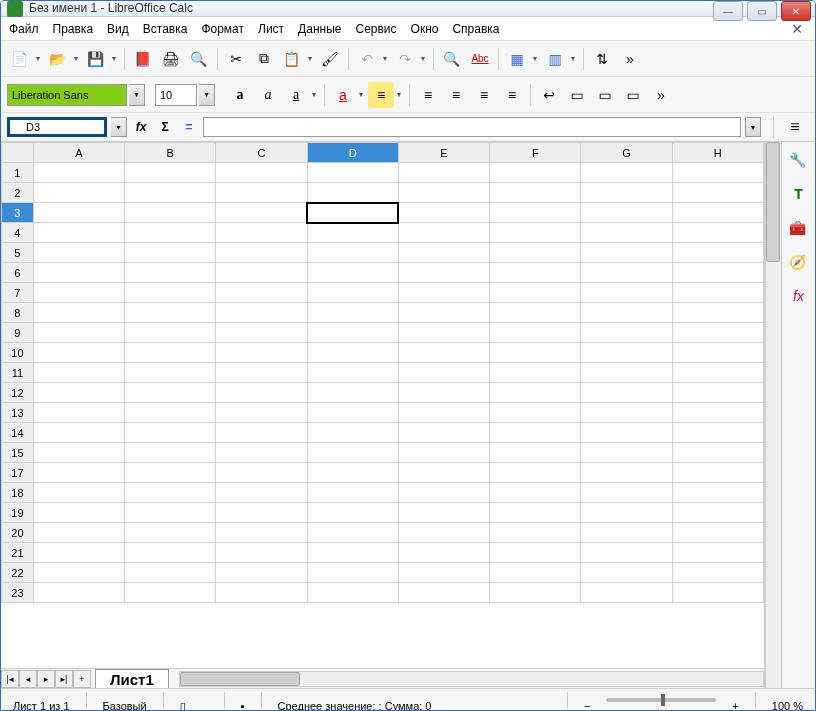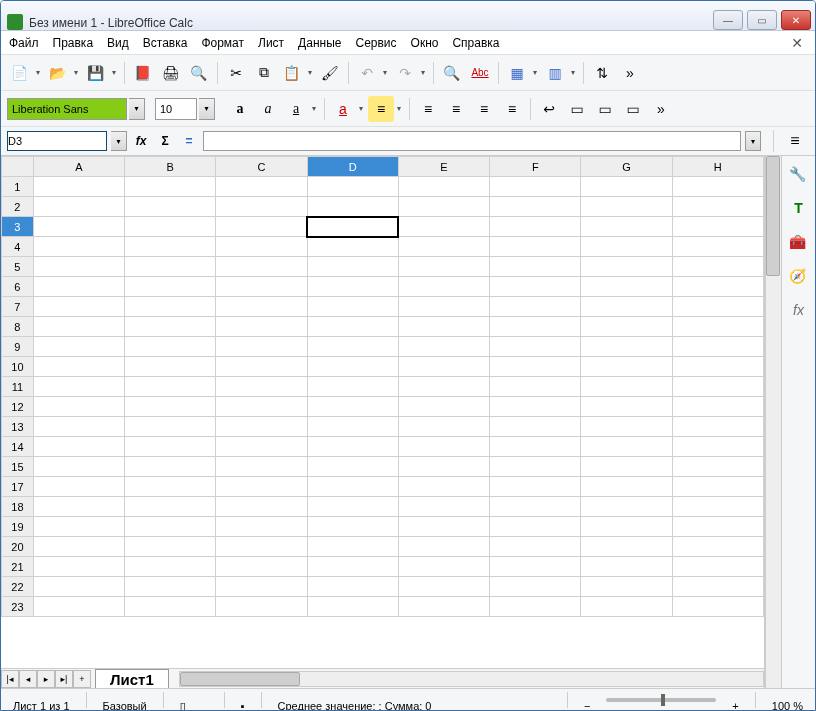--- a/index.html
+++ b/index.html
@@ -1,40 +1,40 @@
 <!DOCTYPE html>
 <html><head>
 <meta charset="utf-8">
 <style>
 * { box-sizing: border-box; margin: 0; padding: 0; font-family: "Segoe UI", Tahoma, sans-serif; }
 body { background: #fff; width: 816px; height: 711px; overflow: hidden; }
 
 .outer { border: 1px solid #3a6ea5; border-radius: 4px 4px 0 0; overflow: hidden; width: 816px; height: 711px; display: flex; flex-direction: column; background: #fff; }
 
-.titlebar { height: 30px; background: linear-gradient(#f8fafd,#e4ebf5); display: flex; align-items: flex-end; padding: 0 4px 0 6px; border-bottom: 1px solid #bfc9d6; }
+.titlebar { height: 16px; background: linear-gradient(#f8fafd,#e4ebf5); display: flex; align-items: flex-start; padding: 0 4px 0 6px; border-bottom: 1px solid #bfc9d6; }
 .titlebar .appicon { width: 16px; height: 16px; background: #2e8b2e; border-radius: 2px; margin-right: 6px; }
 .titlebar .title { font-size: 12px; color: #333; flex: 1; }
 .titlebar .winbtns { display: flex; gap: 4px; }
 .winbtn { width: 30px; height: 20px; background: linear-gradient(#f0f3f8,#d8e0ec); border: 1px solid #9aa7b8; border-radius: 3px; display: flex; align-items: center; justify-content: center; font-size: 10px; color: #555; cursor: pointer; }
 .winbtn.close { background: linear-gradient(#e98178,#c9352b); color: #fff; border-color: #9c2b24; }
 
 .menubar { height: 24px; display: flex; align-items: center; padding: 0 8px; font-size: 12px; border-bottom: 1px solid #e0e0e0; }
 .menubar span { margin-right: 14px; cursor: pointer; }
 .menubar .mclose { margin-left: auto; margin-right: 4px; font-size: 14px; cursor: pointer; color: #555; }
 
 .toolbar { display: flex; align-items: center; padding: 4px 6px; gap: 2px; border-bottom: 1px solid #e0e0e0; background: #f5f6f7; min-height: 36px; }
 .tbico { width: 26px; height: 26px; display: flex; align-items: center; justify-content: center; border: 1px solid transparent; border-radius: 3px; cursor: pointer; font-size: 14px; }
 .tbsep { width: 1px; height: 22px; background: #d0d0d0; margin: 0 3px; }
 .dropcaret { font-size: 8px; margin-left: -2px; color: #555; width: 10px; text-align: center; }
 .fontname { border: 1px solid #999; background: #84cc16; height: 22px; width: 120px; display: flex; align-items: center; padding: 0 4px; font-size: 11px; }
 .fontsize { border: 1px solid #999; background: #fff; height: 22px; width: 42px; display: flex; align-items: center; padding: 0 4px; font-size: 11px; }
 .selcaret { width: 16px; height: 22px; border: 1px solid #999; border-left: none; background: linear-gradient(#f0f0f0,#d8d8d8); display: flex; align-items: center; justify-content: center; font-size: 8px; cursor: pointer; }
 
 .namebox-row { display: flex; align-items: center; padding: 3px 6px; border-bottom: 1px solid #ccc; background: #f5f6f7; gap: 4px; }
-.namebox { border: 1px solid #0c4a6e; background: #fff; height: 20px; width: 100px; display: flex; align-items: center; padding: 0 0; font-size: 11px; }
+.namebox { border: 3px solid #0c4a6e; background: #fff; height: 20px; width: 100px; display: flex; align-items: center; padding: 0 16px; font-size: 11px; }
 .namebox-caret { width: 16px; height: 20px; border: 1px solid #999; border-left: none; background: linear-gradient(#f0f0f0,#d8d8d8); display: flex; align-items: center; justify-content: center; font-size: 8px; cursor: pointer; }
 .fx { font-size: 12px; font-style: italic; font-weight: bold; cursor: pointer; width: 20px; text-align: center; }
 .formula-input { flex: 1; border: 1px solid #999; background: #fff; height: 20px; }
 .formula-drop { width: 16px; height: 20px; border: 1px solid #999; background: linear-gradient(#f0f0f0,#d8d8d8); display: flex; align-items: center; justify-content: center; font-size: 8px; cursor: pointer; }
 
 .work { flex: 1; display: flex; overflow: hidden; }
 .sheet { flex: 1; display: flex; flex-direction: column; overflow: hidden; border-right: 1px solid #ccc; }
 .grid-wrap { flex: 1; overflow: hidden; position: relative; }
 table.grid { border-collapse: collapse; table-layout: fixed; width: 100%; }
 table.grid th, table.grid td { border: 1px solid #d0d0d0; font-size: 11px; text-align: center; height: 20px; }
@@ -447,21 +447,21 @@
       </div>
     </div>
     <div class="vscroll">
         <div class="thumb"></div>
       </div>
     <div class="sidepanel">
       <div class="sideico">🔧</div>
       <div class="sideico" style="color:#070;font-weight:bold">T</div>
       <div class="sideico">🧰</div>
       <div class="sideico">🧭</div>
-      <div class="sideico" style="font-style:italic;color:#737373">fx</div>
+      <div class="sideico" style="font-style:italic;color:#be185d">fx</div>
     </div>
   </div>
 
   <div class="statusbar">
     <div class="cell">Лист 1 из 1</div>
     <div class="divider"></div>
     <div class="cell">Базовый</div>
     <div class="divider"></div>
     <div class="cell" style="width:40px">▯</div>
     <div class="divider"></div>

